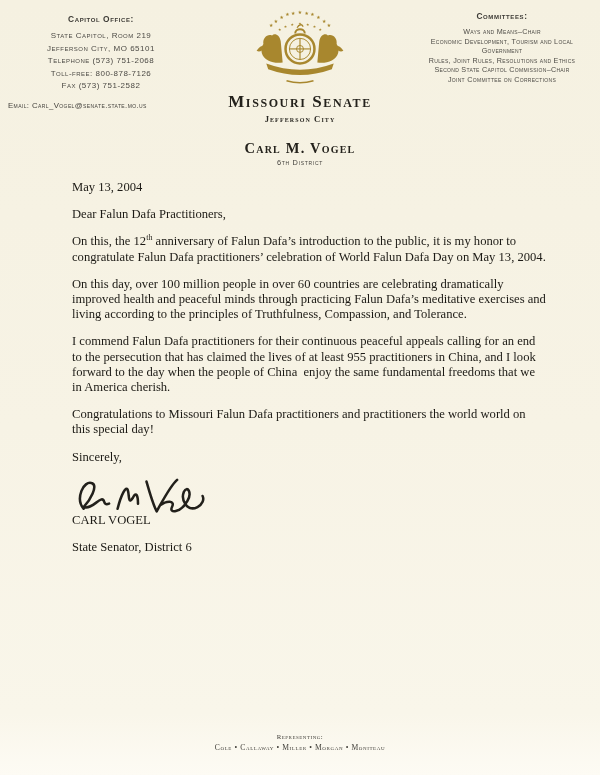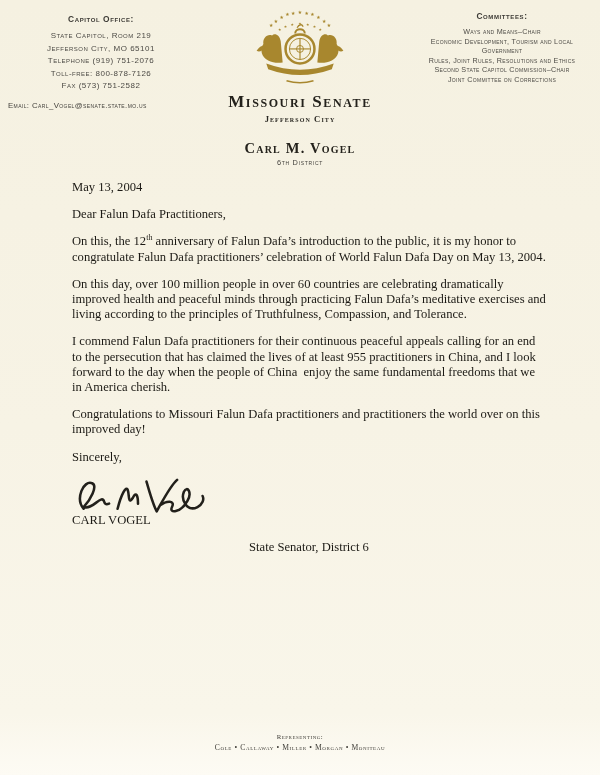--- a/index.html
+++ b/index.html
@@ -62,39 +62,39 @@
   }
   .body p{margin:0 0 12px 0;white-space:pre-wrap;}
   .date{margin:0 0 34px 0;}
   .salutation{margin:0 0 12px 0;}
   .para3{margin-bottom:10px;}
   .para4{margin-bottom:30px;}
   .closing{margin:0;}
   sup{font-size:8px;line-height:0;}
   .sig{display:block;margin:-4px 0 -6px -2px;}
   .signer-name{margin:0;font-size:12.6px;}
-  .signer-title{margin:0;font-size:12.6px;text-align:center;}
+  .signer-title{margin:0;font-size:12.6px;}
   
   .footer{
     position:absolute;left:0;right:0;top:733px;text-align:center;
     font-variant:small-caps;color:#3f3d37;
   }
   .footer .rep{font-size:6.8px;letter-spacing:.5px;}
   .footer .counties{font-size:7.6px;letter-spacing:.6px;margin-top:3px;}
 </style>
 </head>
 <body>
 
 <div class="page">
 
   <div class="lh-block lh-left">
     <div class="lh-title">Capitol Office:</div>
     <div class="lh-line">State Capitol, Room 219</div>
     <div class="lh-line">Jefferson City, MO 65101</div>
-    <div class="lh-line">Telephone (919) 751-2076</div>
+    <div class="lh-line">Telephone (573) 751-2068</div>
     <div class="lh-line">Toll-free: 800-878-7126</div>
     <div class="lh-line">Fax (573) 751-2582</div>
   </div>
 
   <div class="lh-email">Email: Carl_Vogel@senate.state.mo.us</div>
 
   <div class="lh-block lh-right">
     <div class="lh-title">Committees:</div>
     <div class="lh-line">Ways and Means–Chair</div>
     <div class="lh-line">Economic Development, Tourism and Local Government</div>
@@ -157,21 +157,21 @@
     <div class="lh-senator">Carl M. Vogel</div>
     <div class="lh-district">6th District</div>
   </div>
 
   <div class="body">
     <p class="date">May 13, 2004</p>
     <p class="salutation">Dear Falun Dafa Practitioners,</p>
     <p class="para1"><span>On this, the 12</span><sup>th</sup><span> anniversary of Falun Dafa’s introduction to the public, it is my honor to congratulate Falun Dafa practitioners’ celebration of World Falun Dafa Day on May 13, 2004.</span></p>
     <p class="para2">On this day, over 100 million people in over 60 countries are celebrating dramatically improved health and peaceful minds through practicing Falun Dafa’s meditative exercises and living according to the principles of Truthfulness, Compassion, and Tolerance.</p>
     <p class="para3">I commend Falun Dafa practitioners for their continuous peaceful appeals calling for an end to the persecution that has claimed the lives of at least 955 practitioners in China, and I look forward to the day when the people of China  enjoy the same fundamental freedoms that we in America cherish.</p>
-    <p class="para4">Congratulations to Missouri Falun Dafa practitioners and practitioners the world over on this improved day!</p>
+    <p class="para4">Congratulations to Missouri Falun Dafa practitioners and practitioners the world world on this special day!</p>
     <p class="closing">Sincerely,</p>
     <svg class="sig" width="170" height="46" viewBox="0 0 200 54" aria-hidden="true">
       <path d="M 16 42 C 6 30 16 8 26 12 C 33 15 24 32 16 40 C 24 43 31 33 37 31 C 42 30 38 39 46 36
                M 56 42 C 60 26 66 14 68 20 C 70 26 68 38 74 29 C 78 21 80 27 80 36
                M 90 10 C 94 24 98 38 102 45 C 110 31 118 15 126 8
                M 106 38 C 114 32 124 32 120 40 C 116 48 130 47 138 33 C 144 23 138 14 134 22 C 130 32 138 46 150 40 C 156 37 158 31 156 27" fill="none" stroke="#22201b" stroke-width="3" stroke-linecap="round" stroke-linejoin="round"></path>
     </svg>
     <p class="signer-name">CARL VOGEL</p>
     <p class="signer-title">State Senator, District 6</p>
   </div>

